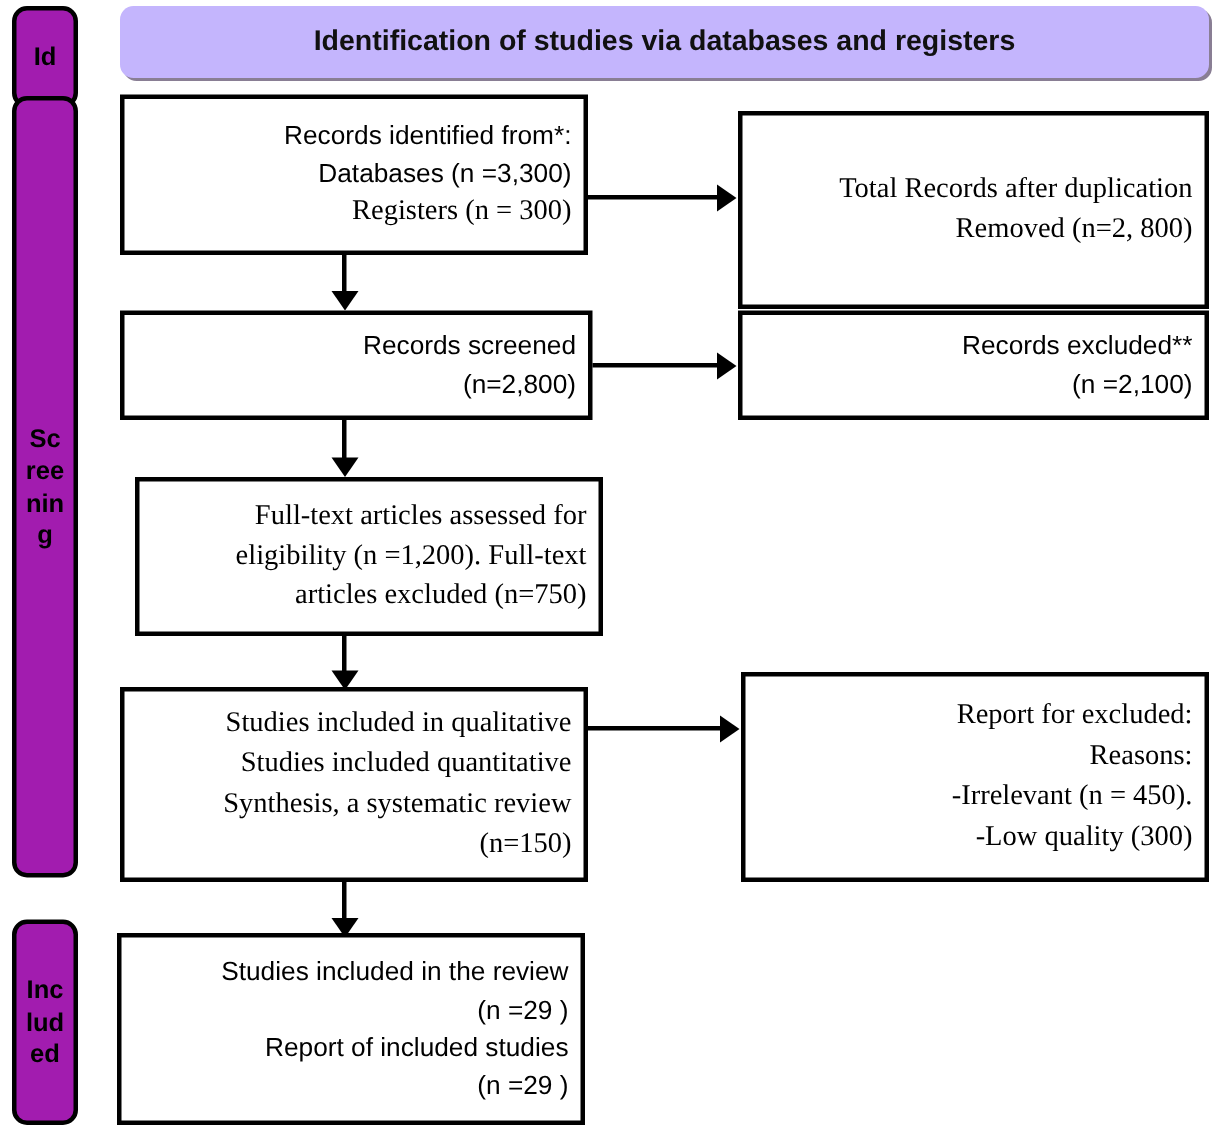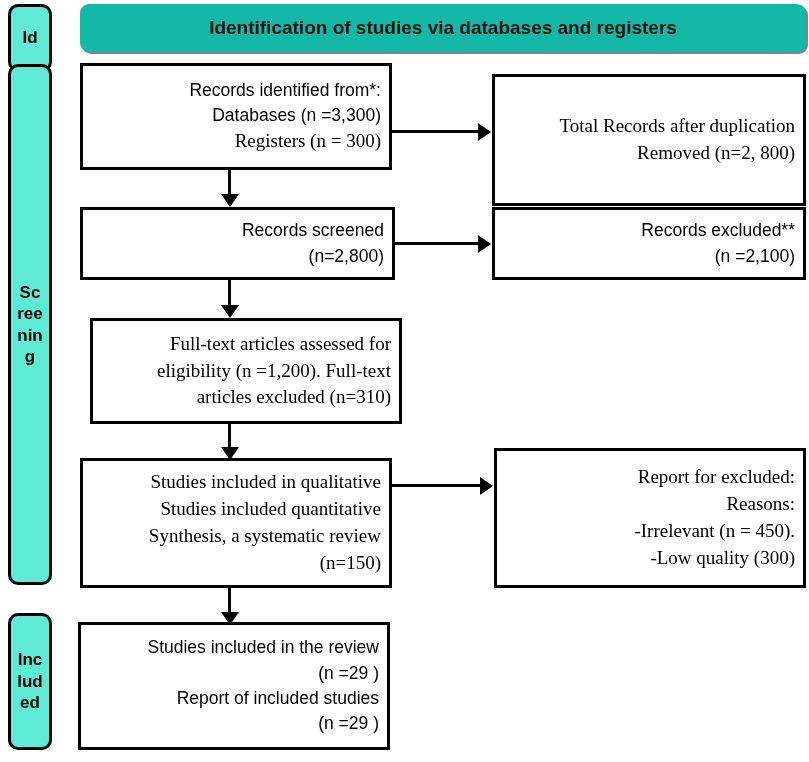--- a/index.html
+++ b/index.html
@@ -13,21 +13,21 @@
     width: 809px;
     height: 762px;
     background: #ffffff;
     overflow: hidden;
     font-family: "Liberation Sans", sans-serif;
   }
   
   .stage-bar {
     position: absolute;
     box-sizing: border-box;
-    background: #5eead4;
+    background: #a21caf;
     border: 3px solid #000000;
     border-radius: 10px;
     display: flex;
     align-items: center;
     justify-content: center;
     text-align: center;
   }
   .stage-label {
     font-family: "Liberation Sans", sans-serif;
     font-weight: bold;
@@ -38,21 +38,21 @@
     width: 26px;
     word-break: break-all;
     overflow-wrap: break-word;
   }
   .stage-label.narrow { width: 23px; }
 
   
   .banner {
     position: absolute;
     box-sizing: border-box;
-    background: #14b8a6;
+    background: #c4b5fd;
     border-radius: 9px;
     display: flex;
     align-items: center;
     justify-content: center;
     box-shadow: 2px 2px 0 rgba(40,20,60,0.55);
   }
   .banner-text {
     font-family: "Liberation Sans", sans-serif;
     font-weight: bold;
     font-size: 19px;
@@ -168,21 +168,21 @@
 
   <div class="h-line" style="left:395px; top:242px; width:84px;"></div>
   <div class="arrow-right" style="left:478px; top:234.5px;"></div>
 
   <div class="v-line" style="left:228px; top:280px; height:26px;"></div>
   <div class="arrow-down" style="left:220.5px; top:305px;"></div>
 
   <div class="fbox pad-l" style="left:90px; top:318px; width:312px; height:106px;">
     <span class="line serif">Full-text articles assessed for</span>
     <span class="line serif">eligibility (n =1,200). Full-text</span>
-    <span class="line serif">articles excluded (n=310)</span>
+    <span class="line serif">articles excluded (n=750)</span>
   </div>
 
   <div class="v-line" style="left:228px; top:424px; height:24px;"></div>
   <div class="arrow-down" style="left:220.5px; top:447px;"></div>
 
   <div class="fbox pad-l" style="left:80px; top:458px; width:312px; height:130px;">
     <span class="line serif">Studies included in qualitative</span>
     <span class="line serif">Studies included quantitative</span>
     <span class="line serif">Synthesis, a systematic review</span>
     <span class="line serif">(n=150)</span>

